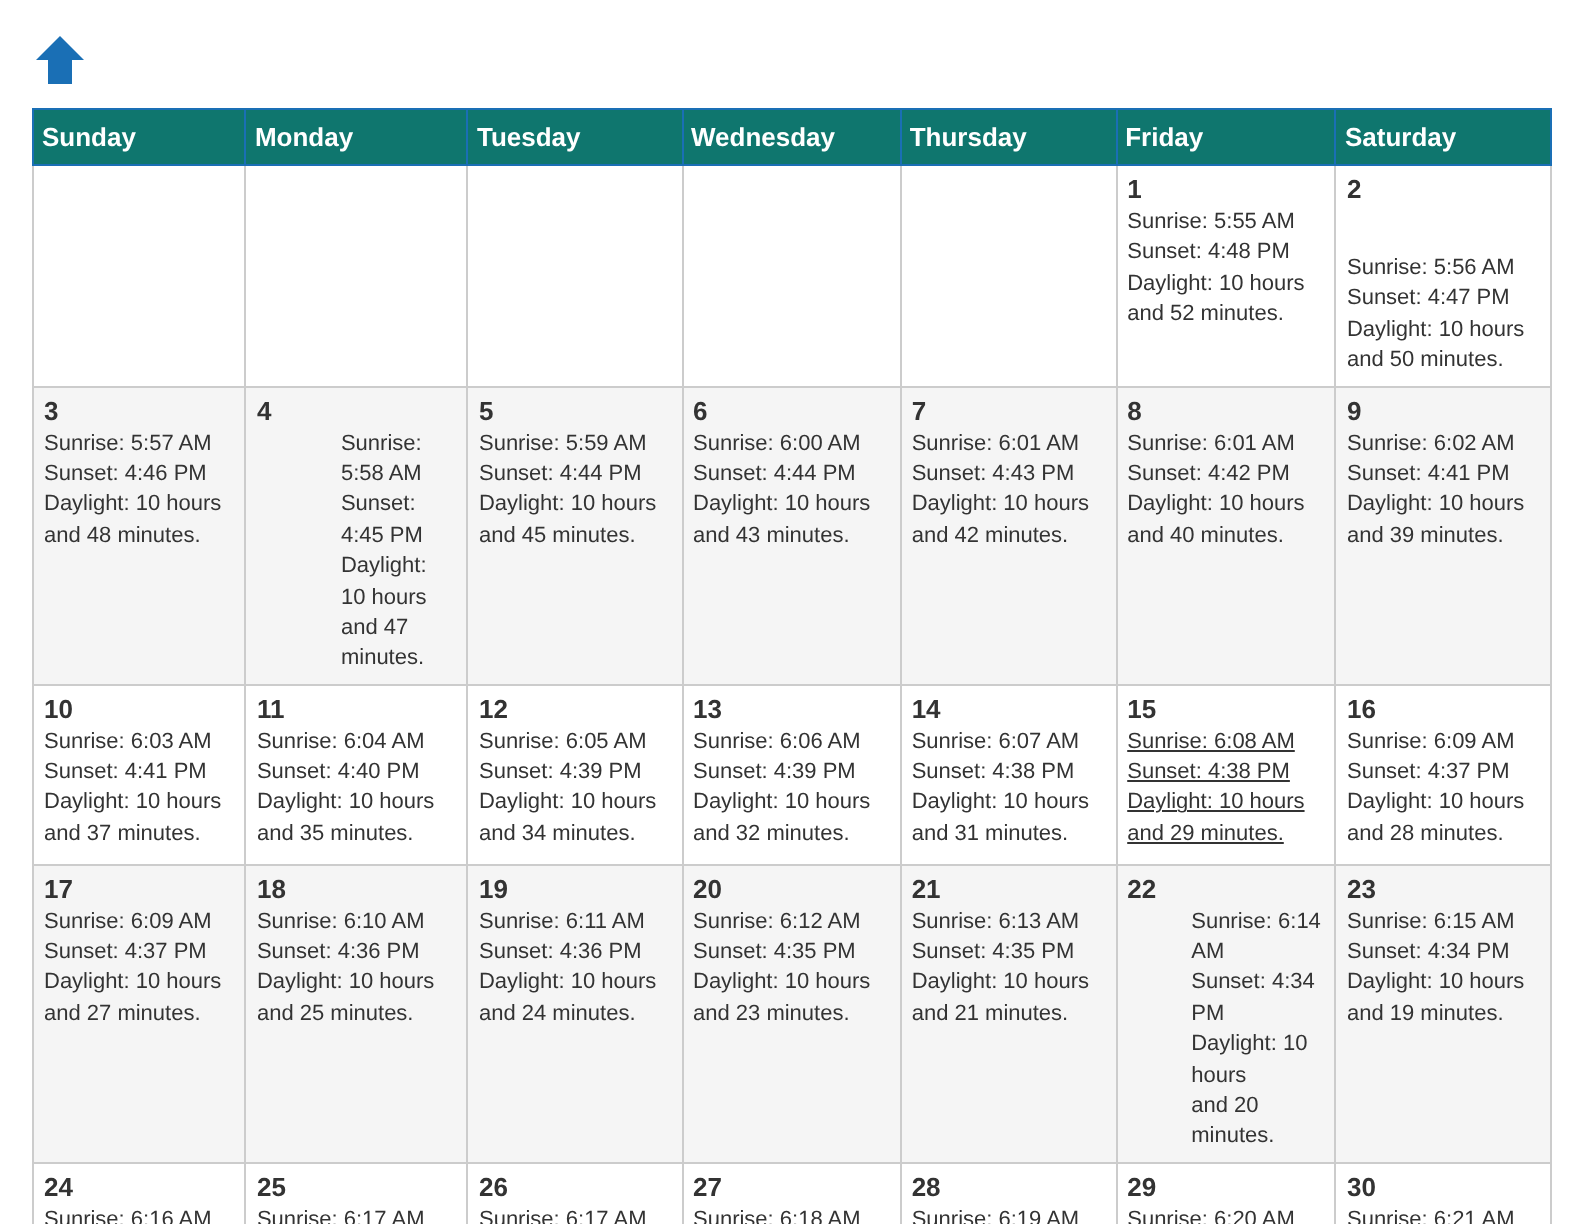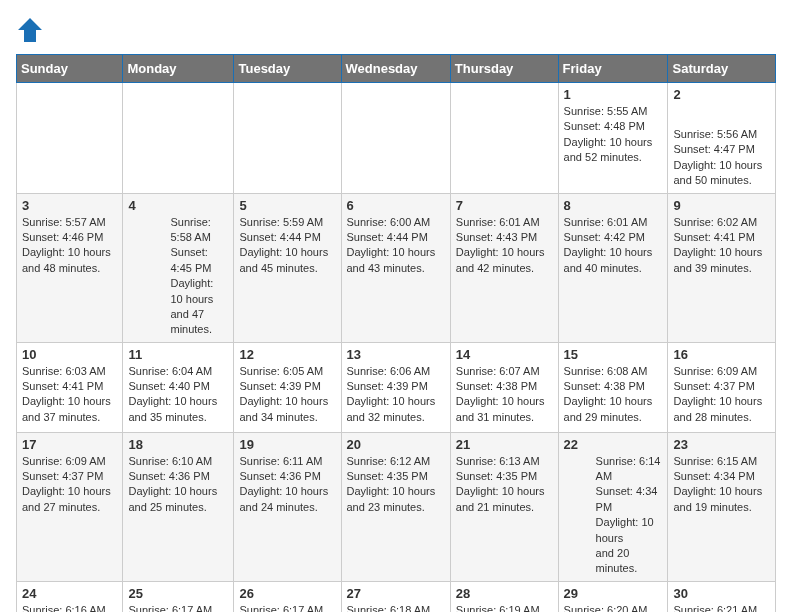--- a/index.html
+++ b/index.html
@@ -50,21 +50,21 @@
     }
     .subtitle {
       font-size: 16px;
       color: #555;
     }
     .calendar {
       width: 100%;
       border-collapse: collapse;
     }
     .calendar thead tr th {
-      background-color: #737373;
+      background-color: #0f766e;
       color: #fff;
       padding: 6px 4px;
       font-size: 13px;
       font-weight: bold;
       text-align: left;
       border: 1px solid #1a6fb5;
     }
     .calendar tbody tr td {
       border: 1px solid #ccc;
       vertical-align: top;
@@ -227,21 +227,21 @@
         </td>
         <td>
           <div class="day-number">14</div>
           <div class="day-info" style="white-space: pre-line;">Sunrise: 6:07 AM
 Sunset: 4:38 PM
 Daylight: 10 hours
 and 31 minutes.</div>
         </td>
         <td>
           <div class="day-number">15</div>
-          <div class="day-info" style="white-space: pre-line;">Sunrise: 6:08 AM
+          <div class="day-info" style="white-space: pre-line; text-decoration: underline;">Sunrise: 6:08 AM
 Sunset: 4:38 PM
 Daylight: 10 hours
 and 29 minutes.</div>
         </td>
         <td>
           <div class="day-number">16</div>
           <div class="day-info" style="white-space: pre-line;">Sunrise: 6:09 AM
 Sunset: 4:37 PM
 Daylight: 10 hours
 and 28 minutes.</div>

